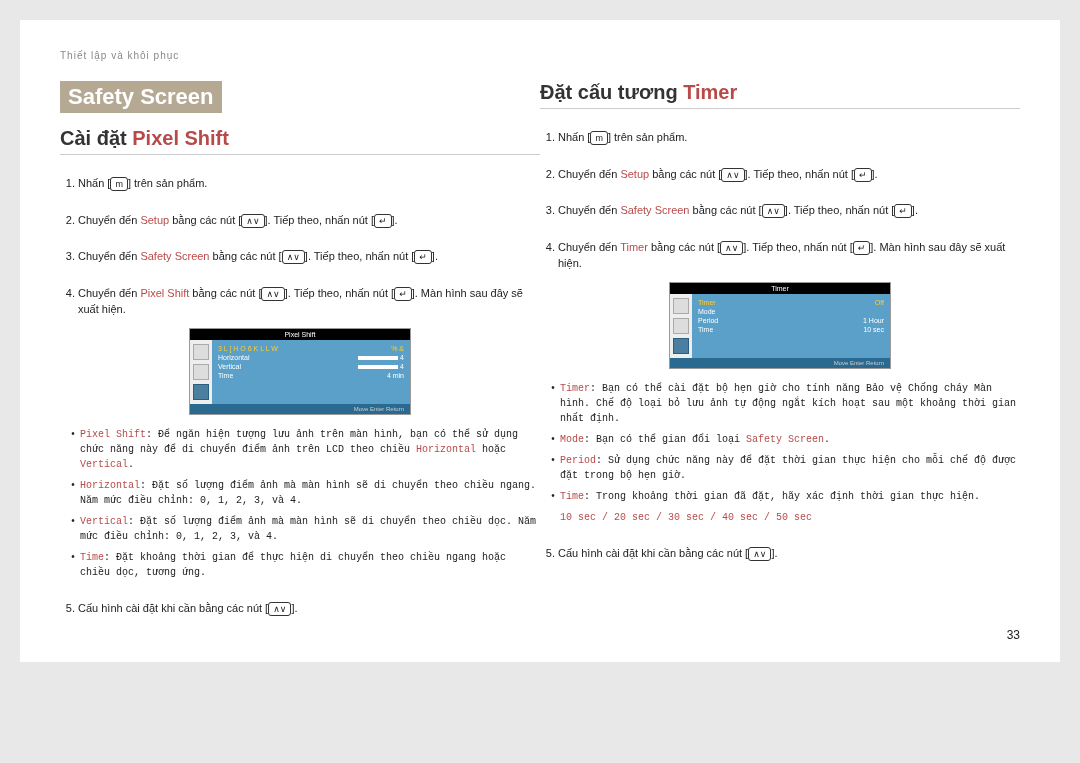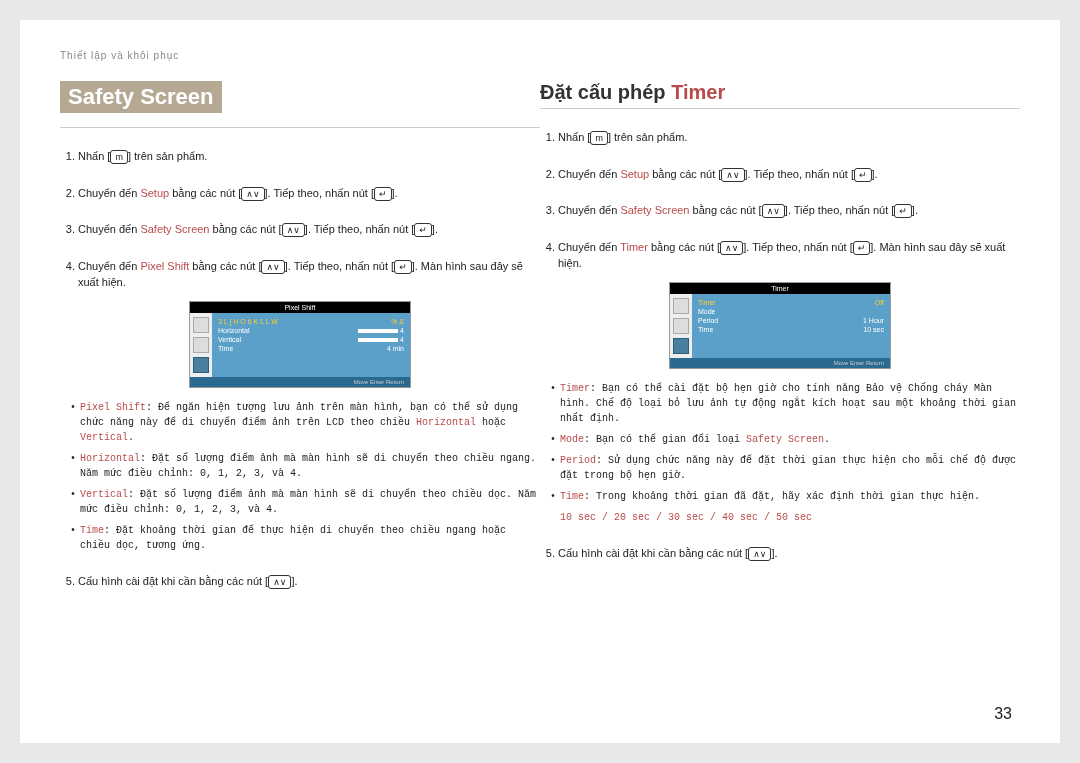--- a/index.html
+++ b/index.html
@@ -5,21 +5,21 @@
   body {
     margin: 0;
     background: #e8e8e8;
     font-family: Arial, sans-serif;
     display: flex;
     justify-content: center;
     padding: 20px 0;
   }
   .page {
     width: 1040px;
-    height: 723px;
+    height: 642px;
     background: #fff;
     box-sizing: border-box;
     padding: 30px 40px 20px 40px;
     position: relative;
     font-size: 11px;
     color: #222;
   }
   .header {
     font-size: 10px;
     color: #888;
@@ -102,33 +102,36 @@
   }
   .osd-side div {
     width: 14px; height: 14px; background: #ddd; border:1px solid #aaa;
   }
   .osd-side .cog { background:#4a7fa0; border-color:#2a5f80;}
   .osd-main { flex:1; padding: 4px 6px; }
   .osd-row { display:flex; justify-content:space-between; padding:1px 0; font-size:7px;}
   .osd-row.hl { color:#ffcc33; }
   .osd-row .bar { display:inline-block; width:40px; height:4px; background:#fff; vertical-align:middle;}
   .osd-footer { background:#2a6a90; font-size:6px; padding:2px 6px; color:#ccc; text-align:right;}
-  .pagenum { position:absolute; bottom:20px; right:48px; font-size:16px; }
+  .pagenum { position:absolute; bottom:20px; right:40px; font-size:12px; }
 </style>
 </head>
 <body>
 
 <div class="page">
   <div class="header">Thiết lập và khôi phục</div>
 
   <div class="columns">
 
     <div class="col">
       <div class="banner">Safety Screen</div>
 
+      <h2>
+        <span>Cài đặt </span><span class="accent">Pixel Shift</span>
+      </h2>
       <hr class="hr">
 
       <ol>
         <li><span>Nhấn [</span><span class="icon">m</span><span>] trên sản phẩm.</span></li>
         <li><span>Chuyển đến </span><span class="red">Setup</span><span> bằng các nút [</span><span class="icon">∧∨</span><span>]. Tiếp theo, nhấn nút [</span><span class="icon">↵</span><span>].</span></li>
         <li><span>Chuyển đến </span><span class="red">Safety Screen</span><span> bằng các nút [</span><span class="icon">∧∨</span><span>]. Tiếp theo, nhấn nút [</span><span class="icon">↵</span><span>].</span></li>
         <li><span>Chuyển đến </span><span class="red">Pixel Shift</span><span> bằng các nút [</span><span class="icon">∧∨</span><span>]. Tiếp theo, nhấn nút [</span><span class="icon">↵</span><span>]. Màn hình sau đây sẽ xuất hiện.</span></li>
       </ol>
 
       <div class="osd">
@@ -168,21 +171,21 @@
         <li><span class="red">Time</span><span>: Đặt khoảng thời gian để thực hiện di chuyển theo chiều ngang hoặc chiều dọc, tương ứng.</span></li>
       </ul>
 
       <ol start="5">
         <li><span>Cấu hình cài đặt khi cần bằng các nút [</span><span class="icon">∧∨</span><span>].</span></li>
       </ol>
     </div>
 
     <div class="col">
       <h2>
-        <span>Đặt cấu phép </span><span class="accent">Timer</span>
+        <span>Đặt cấu tương </span><span class="accent">Timer</span>
       </h2>
       <hr class="hr">
 
       <ol>
         <li><span>Nhấn [</span><span class="icon">m</span><span>] trên sản phẩm.</span></li>
         <li><span>Chuyển đến </span><span class="red">Setup</span><span> bằng các nút [</span><span class="icon">∧∨</span><span>]. Tiếp theo, nhấn nút [</span><span class="icon">↵</span><span>].</span></li>
         <li><span>Chuyển đến </span><span class="red">Safety Screen</span><span> bằng các nút [</span><span class="icon">∧∨</span><span>]. Tiếp theo, nhấn nút [</span><span class="icon">↵</span><span>].</span></li>
         <li><span>Chuyển đến </span><span class="red">Timer</span><span> bằng các nút [</span><span class="icon">∧∨</span><span>]. Tiếp theo, nhấn nút [</span><span class="icon">↵</span><span>]. Màn hình sau đây sẽ xuất hiện.</span></li>
       </ol>
 

